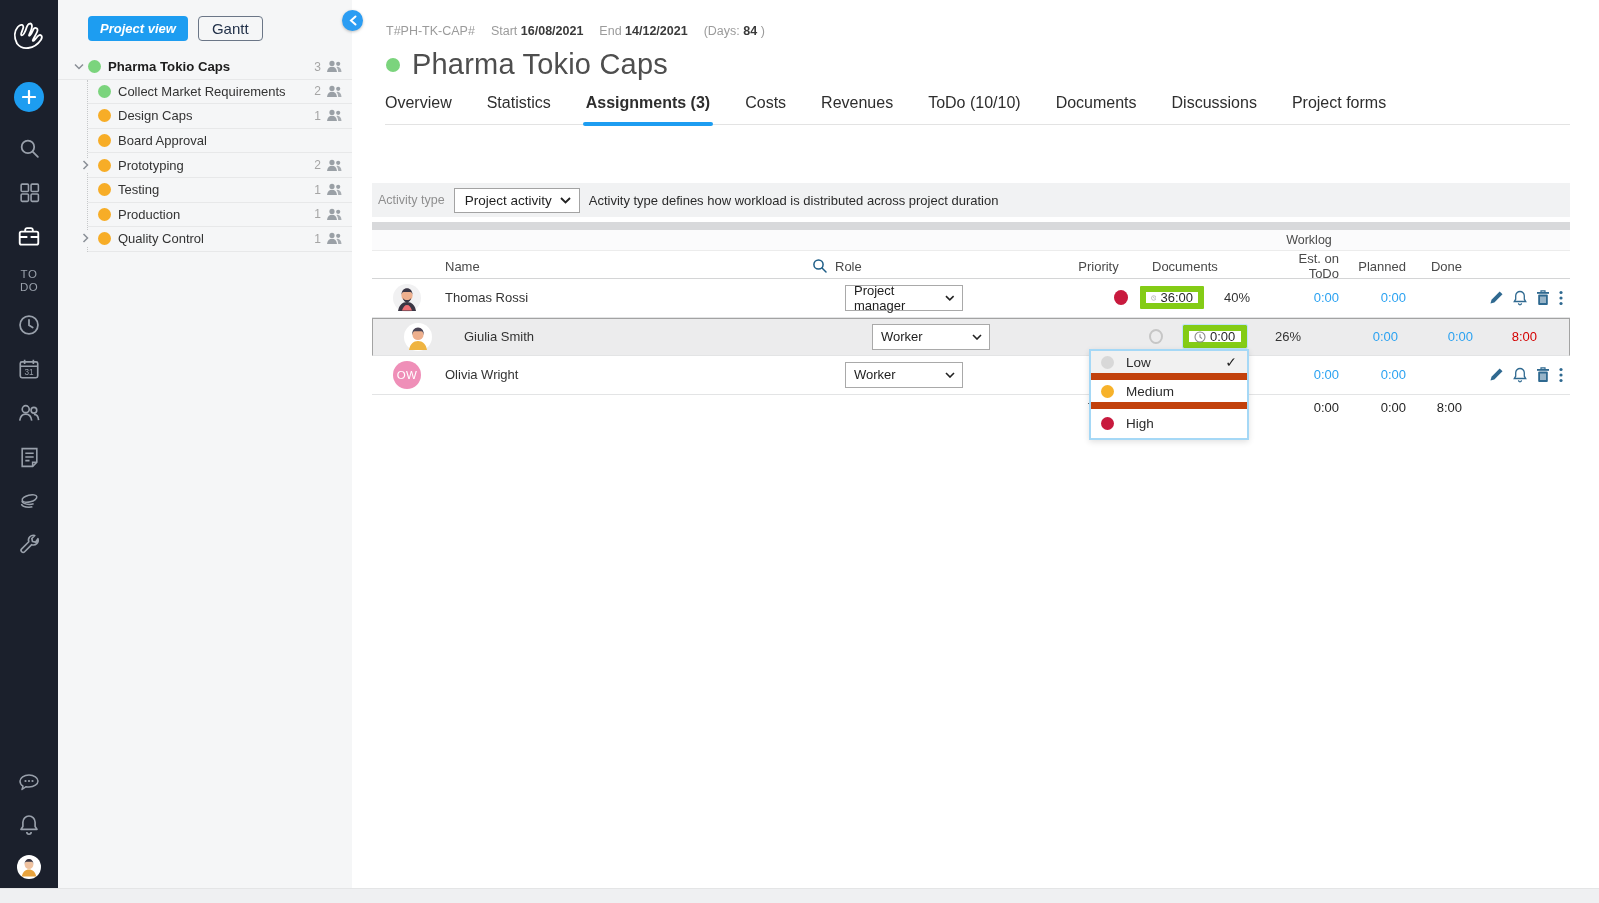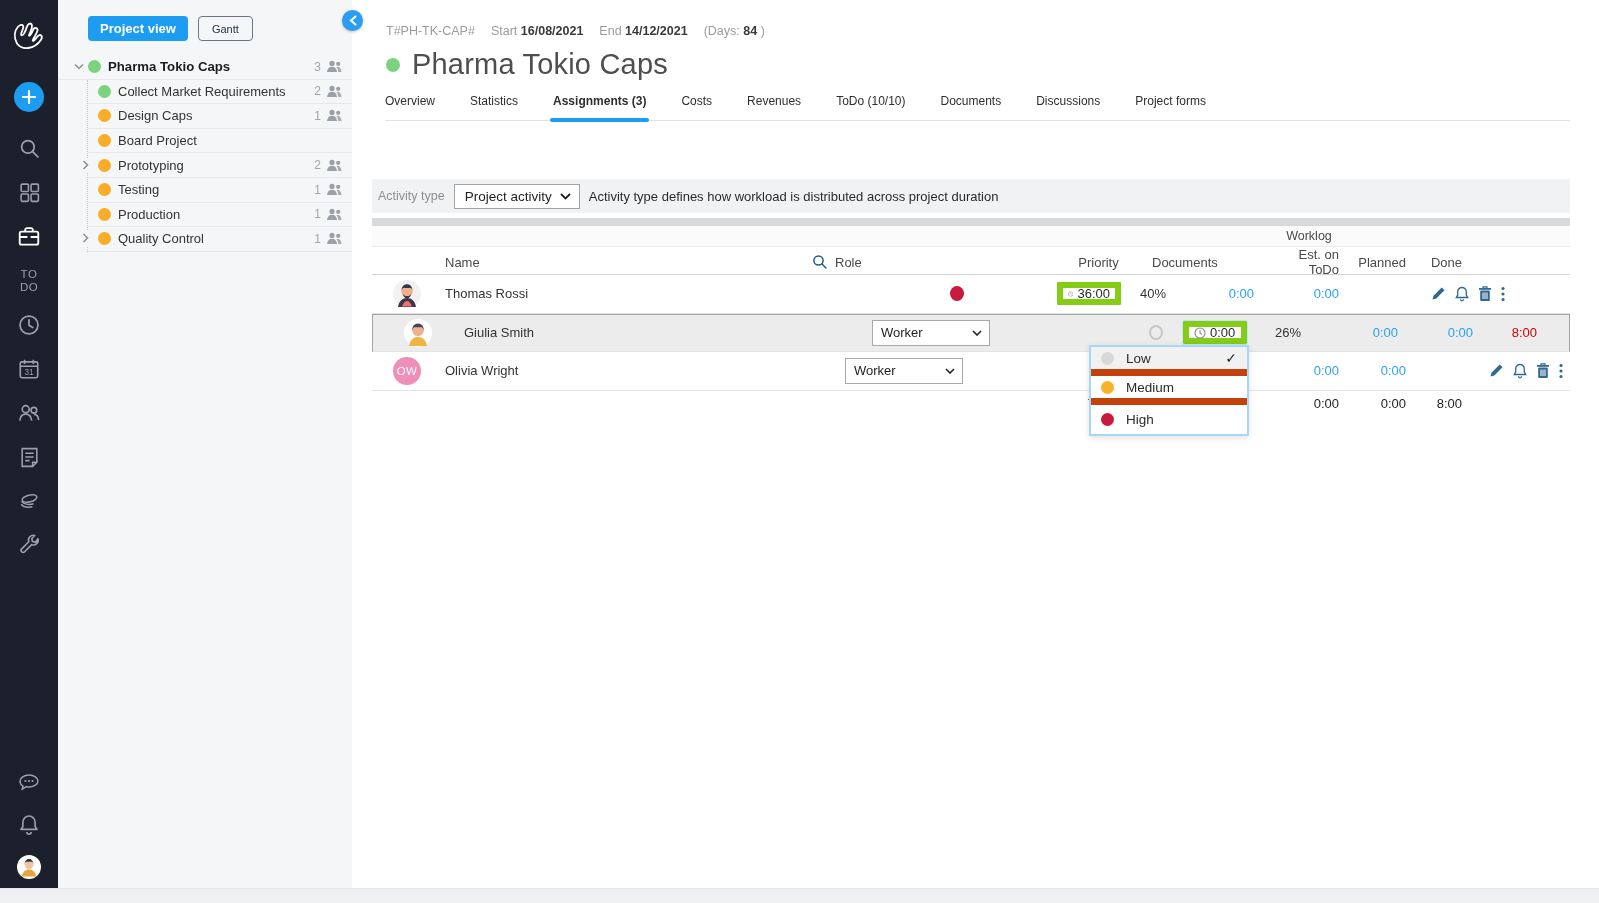--- a/index.html
+++ b/index.html
@@ -11,22 +11,22 @@
   .logo { margin-top:6px; cursor:pointer; }
   .add-btn { margin-top:24px; width:30px; height:30px; border-radius:50%; background:#1d9df1; border:none; color:#fff; font-size:20px; line-height:28px; cursor:pointer; display:flex; align-items:center; justify-content:center; }
   .sb-icons { display:flex; flex-direction:column; align-items:center; gap:20px; margin-top:24px; }
   .sb-icon { width:24px; height:24px; display:flex; align-items:center; justify-content:center; cursor:pointer; }
   .sb-todo { width:30px; text-align:center; font-size:11.5px; line-height:1.1; color:#99a0ab; letter-spacing:.5px; cursor:pointer; }
   .sb-bottom { margin-top:auto; margin-bottom:24px; display:flex; flex-direction:column; align-items:center; gap:18px; }
 
   
   .tree-panel { width:294px; background:#f5f6f7; flex-shrink:0; position:relative; padding-top:16px; z-index:10; }
   .view-toggle { display:flex; gap:10px; margin-left:30px; }
-  .btn-blue { background:#1d9df1; color:#fff; border:none; border-radius:4px; height:25px; padding:0 12px; font-size:13px; font-weight:bold; cursor:pointer; }
-  .btn-outline { background:transparent; color:#23324a; border:1px solid #6b7687; border-radius:4px; height:25px; padding:0 13px; font-size:11px; cursor:pointer; }
+  .btn-blue { background:#1d9df1; color:#fff; border:none; border-radius:4px; height:25px; padding:0 12px; font-size:13px; font-weight:bold; cursor:pointer;font-style:italic; }
+  .btn-outline { background:transparent; color:#23324a; border:1px solid #6b7687; border-radius:4px; height:25px; padding:0 13px; font-size:15px; cursor:pointer; }
   .tree { margin-top:14px; font-size:13px; color:#333; }
   .tree-row { display:flex; align-items:center; height:24.6px; cursor:pointer; border-bottom:1px solid #e7e8e9; padding-right:10px; }
   .tree-root { padding-left:16px; font-weight:bold; font-size:13.2px; color:#1d1d1d; }
   .tree-children { margin-left:29px; border-left:1px dotted #c6c8ca; }
   .tree-children .tree-row { padding-left:10px; position:relative; }
   .chev-slot { width:14px; display:flex; align-items:center; }
   .chev-abs { position:absolute; left:-6px; background:#f5f6f7; }
   .dot { width:13px; height:13px; border-radius:50%; margin-right:7px; flex-shrink:0; }
   .dot.green { background:#7bd47d; }
   .dot.orange { background:#f7ad27; }
@@ -38,21 +38,21 @@
   main { flex:1; background:#fff; padding:0 59px 0 20px; position:relative; }
   .meta { margin-top:24px; margin-left:14px; font-size:12.5px; color:#9b9b9b; display:flex; align-items:center; gap:6px; }
   .meta .code { margin-right:10px; }
   .meta b { color:#3a3a3a; }
   .meta .seg { margin-right:10px; }
   .title-row { margin-top:10px; margin-left:14px; display:flex; align-items:center; gap:12px; }
   .dot-lg { width:14px; height:14px; border-radius:50%; background:#7bd47d; }
   h1 { font-size:29px; font-weight:normal; color:#4e4e4e; letter-spacing:.2px; }
 
   .tabs { display:flex; gap:35px; margin-left:13px; margin-top:13px; border-bottom:1px solid #e3e3e3; }
-  .tab { font-size:12px; color:#2e2e2e; padding-bottom:12px; cursor:pointer; position:relative; white-space:nowrap; }
+  .tab { font-size:16px; color:#2e2e2e; padding-bottom:12px; cursor:pointer; position:relative; white-space:nowrap; }
   .tab.active { font-weight:bold; }
   .tab.active::after { content:""; position:absolute; left:-3px; right:-3px; bottom:-2px; height:4px; border-radius:2px; background:#1d9df1; }
 
   .toolbar { display:flex; justify-content:flex-end; align-items:center; gap:7px; margin-top:14px; height:30px; }
 
   .activity-bar { margin-top:14px; background:#f1f2f3; height:34px; display:flex; align-items:center; padding:0 7px 0 6px; gap:9px; }
   .ab-label { color:#8f8f8f; font-size:12.5px; }
   .sel { background:#fff; border:1px solid #a3a3a3; height:25px; display:flex; align-items:center; gap:8px; padding:0 8px 0 10px; font-size:13.5px; color:#1f1f1f; cursor:pointer; }
   .ab-desc { font-size:13px; color:#2b2b2b; }
 
@@ -259,21 +259,21 @@
             <g fill="#9aa0a6">
               <circle cx="6" cy="3.4" r="2.6"></circle>
               <path d="M1 12c.3-3.4 2.3-5.2 5-5.2s4.7 1.8 5 5.2z"></path>
               <circle cx="12.2" cy="3.8" r="2.1"></circle>
               <path d="M11.6 6.7c2.2.2 3.7 1.9 3.9 5.3h-3.3c-.1-2.2-.7-4-1.8-5z" opacity=".85"></path>
             </g>
           </svg>
       </div>
       <div class="tree-row">
         <span class="dot orange"></span>
-        <span>Board Project</span>
+        <span>Board Approval</span>
       </div>
       <div class="tree-row">
         <span class="chev-abs"><svg width="7" height="10" viewBox="0 0 7 10">
               <path d="M1.5 1l4 4-4 4" fill="none" stroke="#8a8f96" stroke-width="1.5"></path>
             </svg></span>
         <span class="dot orange"></span>
         <span>Prototyping</span>
         <span class="t-count">2</span>
         <svg class="ppl-ico" width="16" height="13" viewBox="0 0 16 13">
             <g fill="#9aa0a6">
@@ -417,20 +417,28 @@
         <svg width="28" height="28" viewBox="0 0 28 28">
             <circle cx="14" cy="14" r="14" fill="#f1f1f2"></circle>
             <path d="M5 27c1-6 4.5-9 9-9s8 3 9 9z" fill="#3a3644"></path>
             <path d="M9 26.5c1.2-3.5 2.8-5.5 5-5.5s3.8 2 5 5.5z" fill="#ee6e73"></path>
             <circle cx="14" cy="11.5" r="5.6" fill="#eeb08e"></circle>
             <path d="M8.4 11c0-4.2 2.5-6.8 5.6-6.8s5.6 2.6 5.6 6.8c-.4-2-1.2-3.1-2.2-3.1h-6.8c-1 0-1.8 1.1-2.2 3.1z" fill="#3a3644"></path>
             <path d="M9.8 13.5c.3 3 2 4.8 4.2 4.8s3.9-1.8 4.2-4.8c-.6 1.8-2.2 2.6-4.2 2.6s-3.6-.8-4.2-2.6z" fill="#3a3644"></path>
           </svg>
       </span>
       <span class="c-name">Thomas Rossi</span>
+      <span>
+          <span class="role-sel">
+            <span>Project manager</span>
+            <svg width="10" height="6" viewBox="0 0 10 6">
+              <path d="M1 1l4 4 4-4" fill="none" stroke="#222" stroke-width="1.6"></path>
+            </svg>
+          </span>
+        </span>
       <span class="c-center" style="padding-left:45px;">
           <span class="pdot high"></span>
         </span>
       <span>
           <span class="est-box">
             <svg width="12" height="12" viewBox="0 0 12 12">
               <circle cx="6" cy="6" r="5" fill="none" stroke="#8a8a8a" stroke-width="1.1"></circle>
               <path d="M6 3.2V6l2 1.6" fill="none" stroke="#8a8a8a" stroke-width="1.1"></path>
             </svg>
             <span>36:00</span>

